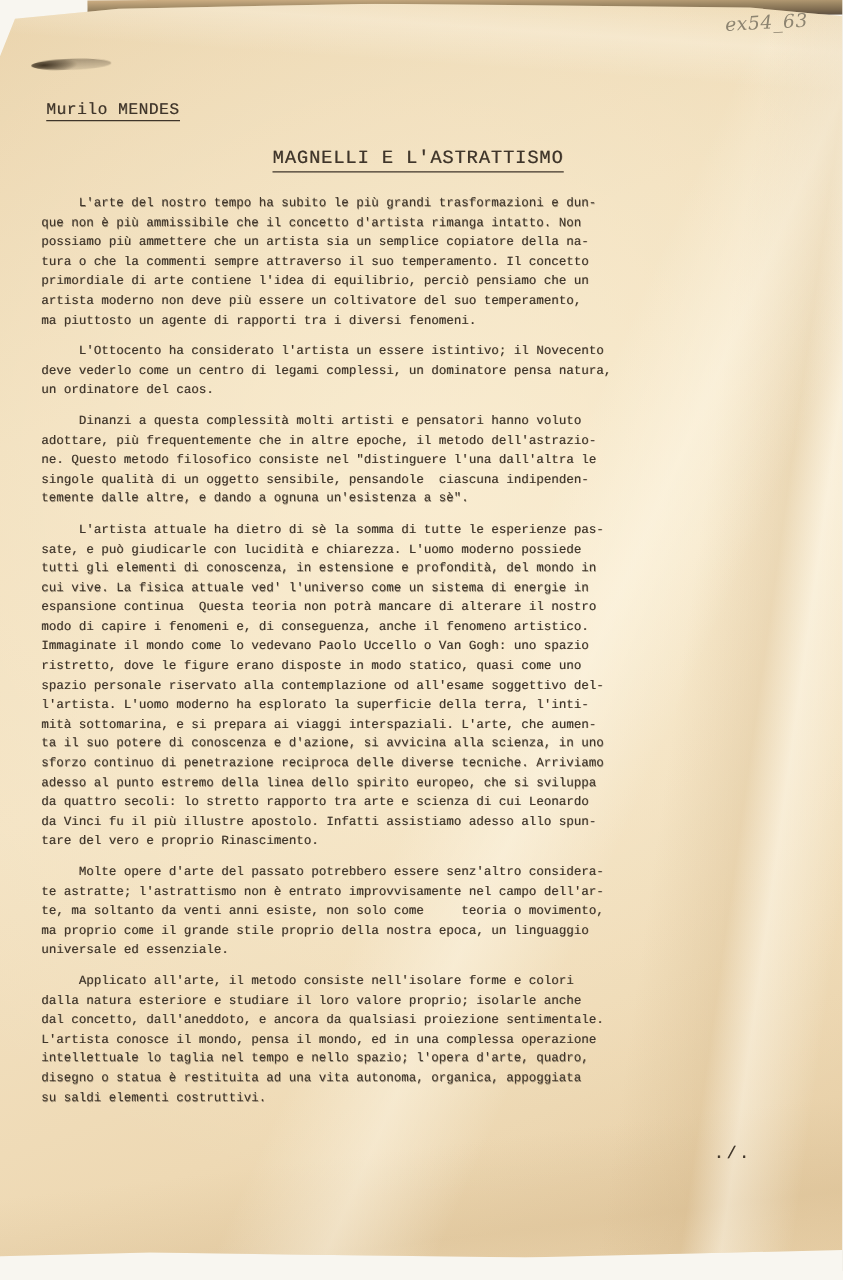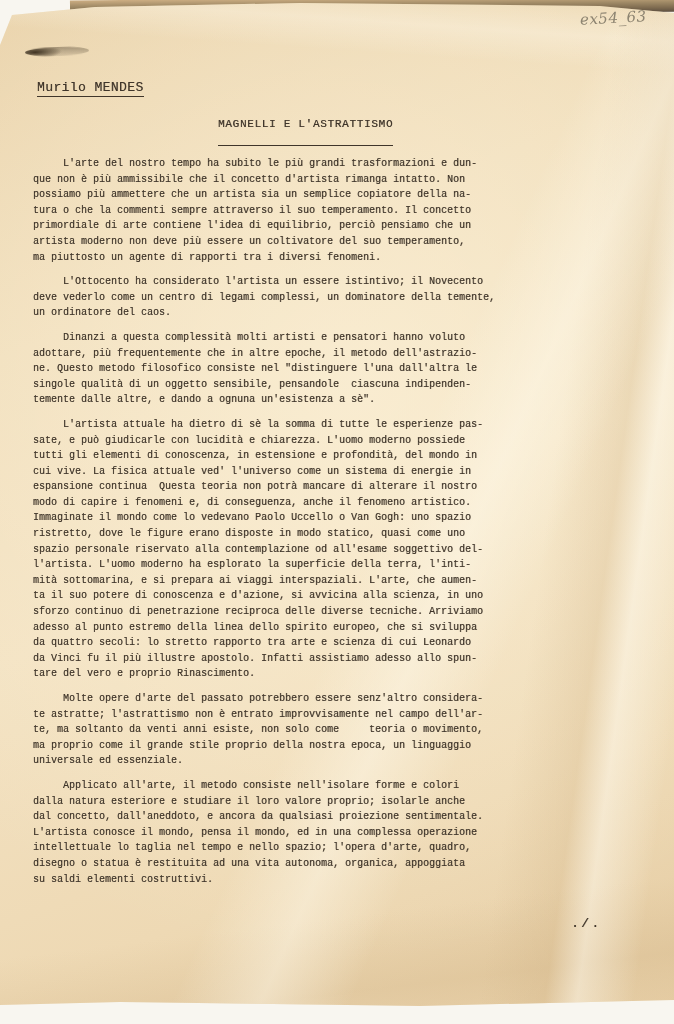--- a/index.html
+++ b/index.html
@@ -56,22 +56,22 @@
   }
   .author{
     position:absolute;left:37px;top:44px;
     font-size:13px;letter-spacing:.4px;
     padding-bottom:1px;border-bottom:1.4px solid currentColor;
     text-shadow:.35px .2px 0 rgba(63,53,42,.55);
     margin-top:36px;
   }
   .title{
     position:absolute;left:218px;top:118px;margin:0;
-    font-size:11px;font-weight:normal;letter-spacing:.7px;
-    padding-bottom:15px;border-bottom:1.6px solid currentColor;
+    font-size:15px;font-weight:normal;letter-spacing:.7px;
+    padding-bottom:2px;border-bottom:1.6px solid currentColor;
     text-shadow:.4px .2px 0 rgba(63,53,42,.6);
   }
   .doc-body{
     position:absolute;left:33px;top:156px;width:618px;
     font-size:10px;line-height:15.6px;
     text-shadow:.35px .2px 0 rgba(63,53,42,.5);
   }
   .para{white-space:pre;margin:0 0 9px 0;}
   .cont{
     position:absolute;left:571px;top:916px;
@@ -92,21 +92,21 @@
     <h1 class="title">MAGNELLI E L'ASTRATTISMO</h1>
     <div class="doc-body">
         <p class="para">     L'arte del nostro tempo ha subito le più grandi trasformazioni e dun-
 que non è più ammissibile che il concetto d'artista rimanga intatto. Non
 possiamo più ammettere che un artista sia un semplice copiatore della na-
 tura o che la commenti sempre attraverso il suo temperamento. Il concetto
 primordiale di arte contiene l'idea di equilibrio, perciò pensiamo che un
 artista moderno non deve più essere un coltivatore del suo temperamento,
 ma piuttosto un agente di rapporti tra i diversi fenomeni.</p>
         <p class="para">     L'Ottocento ha considerato l'artista un essere istintivo; il Novecento
-deve vederlo come un centro di legami complessi, un dominatore della temente,
+deve vederlo come un centro di legami complessi, un dominatore pensa natura,
 un ordinatore del caos.</p>
         <p class="para">     Dinanzi a questa complessità molti artisti e pensatori hanno voluto
 adottare, più frequentemente che in altre epoche, il metodo dell'astrazio-
 ne. Questo metodo filosofico consiste nel "distinguere l'una dall'altra le
 singole qualità di un oggetto sensibile, pensandole  ciascuna indipenden-
 temente dalle altre, e dando a ognuna un'esistenza a sè".</p>
         <p class="para">     L'artista attuale ha dietro di sè la somma di tutte le esperienze pas-
 sate, e può giudicarle con lucidità e chiarezza. L'uomo moderno possiede
 tutti gli elementi di conoscenza, in estensione e profondità, del mondo in
 cui vive. La fisica attuale ved' l'universo come un sistema di energie in

